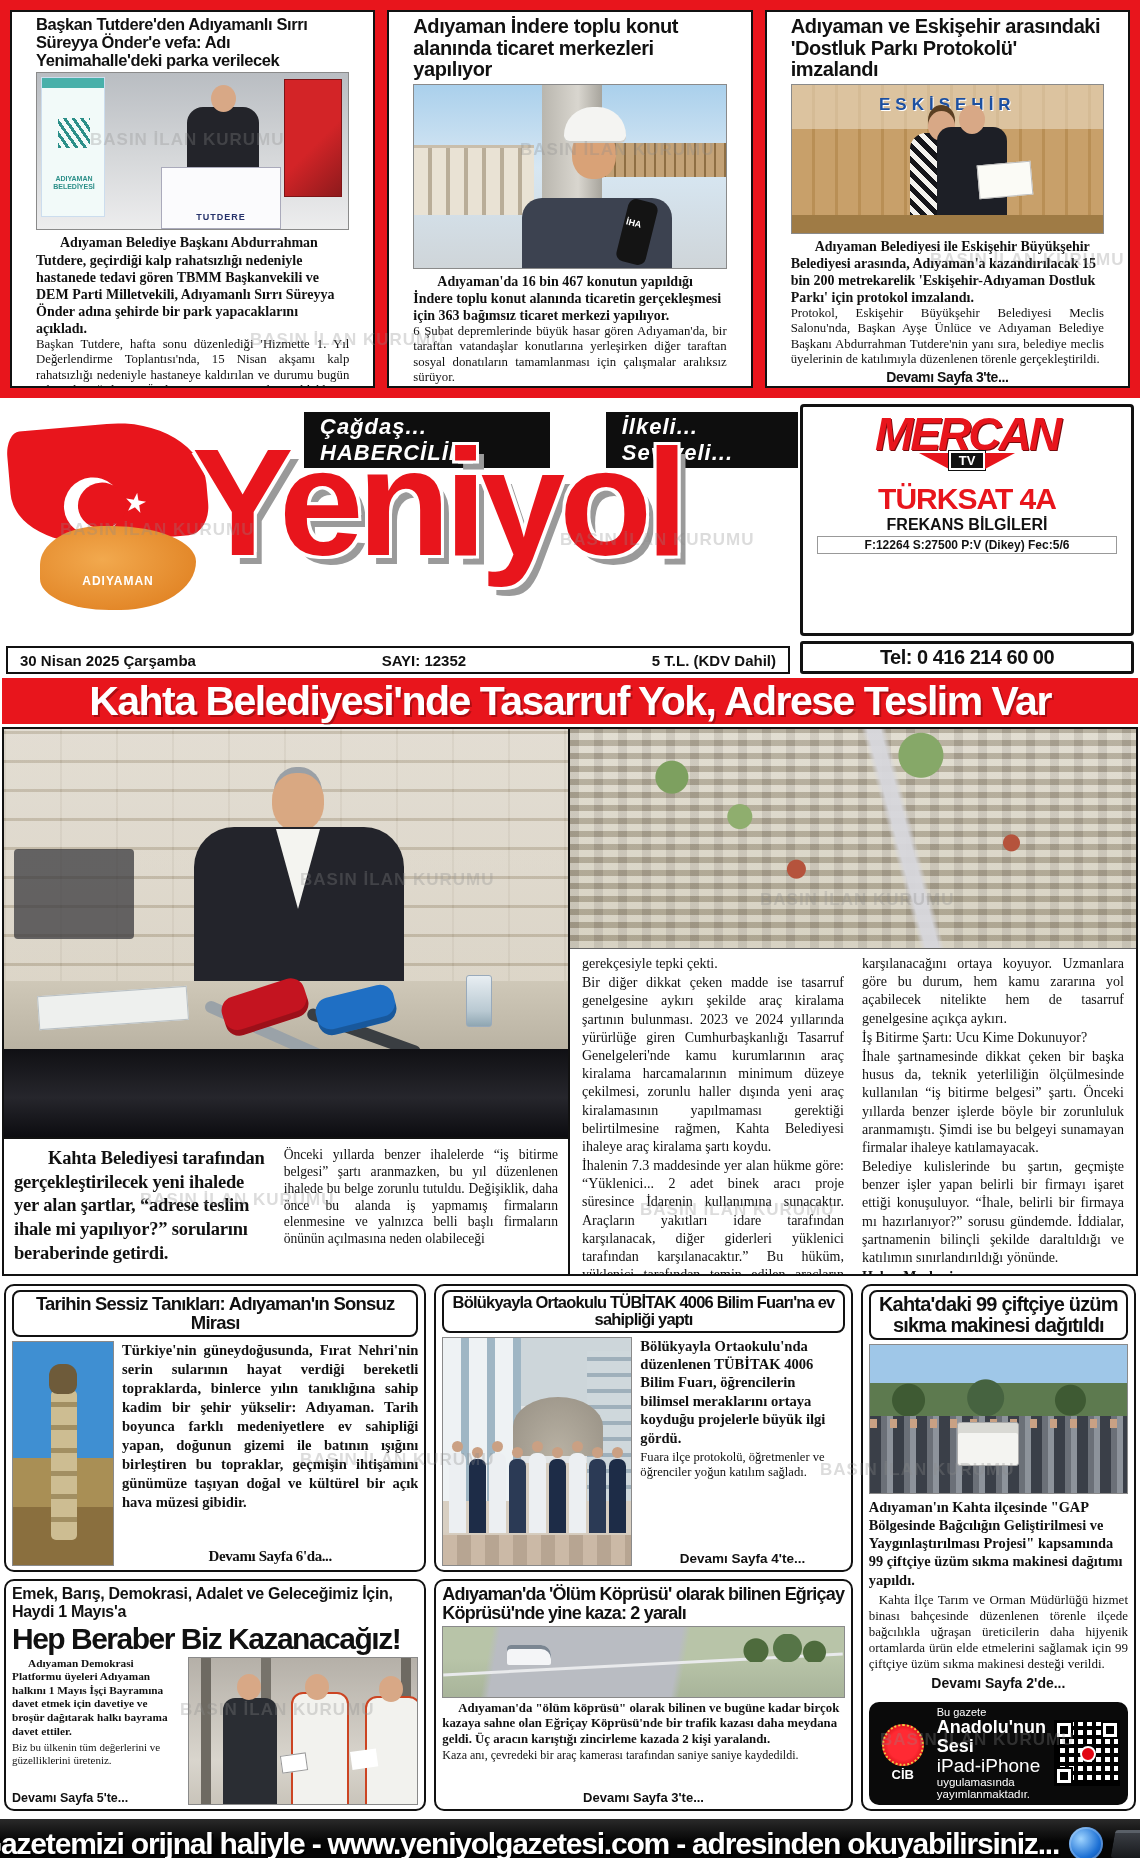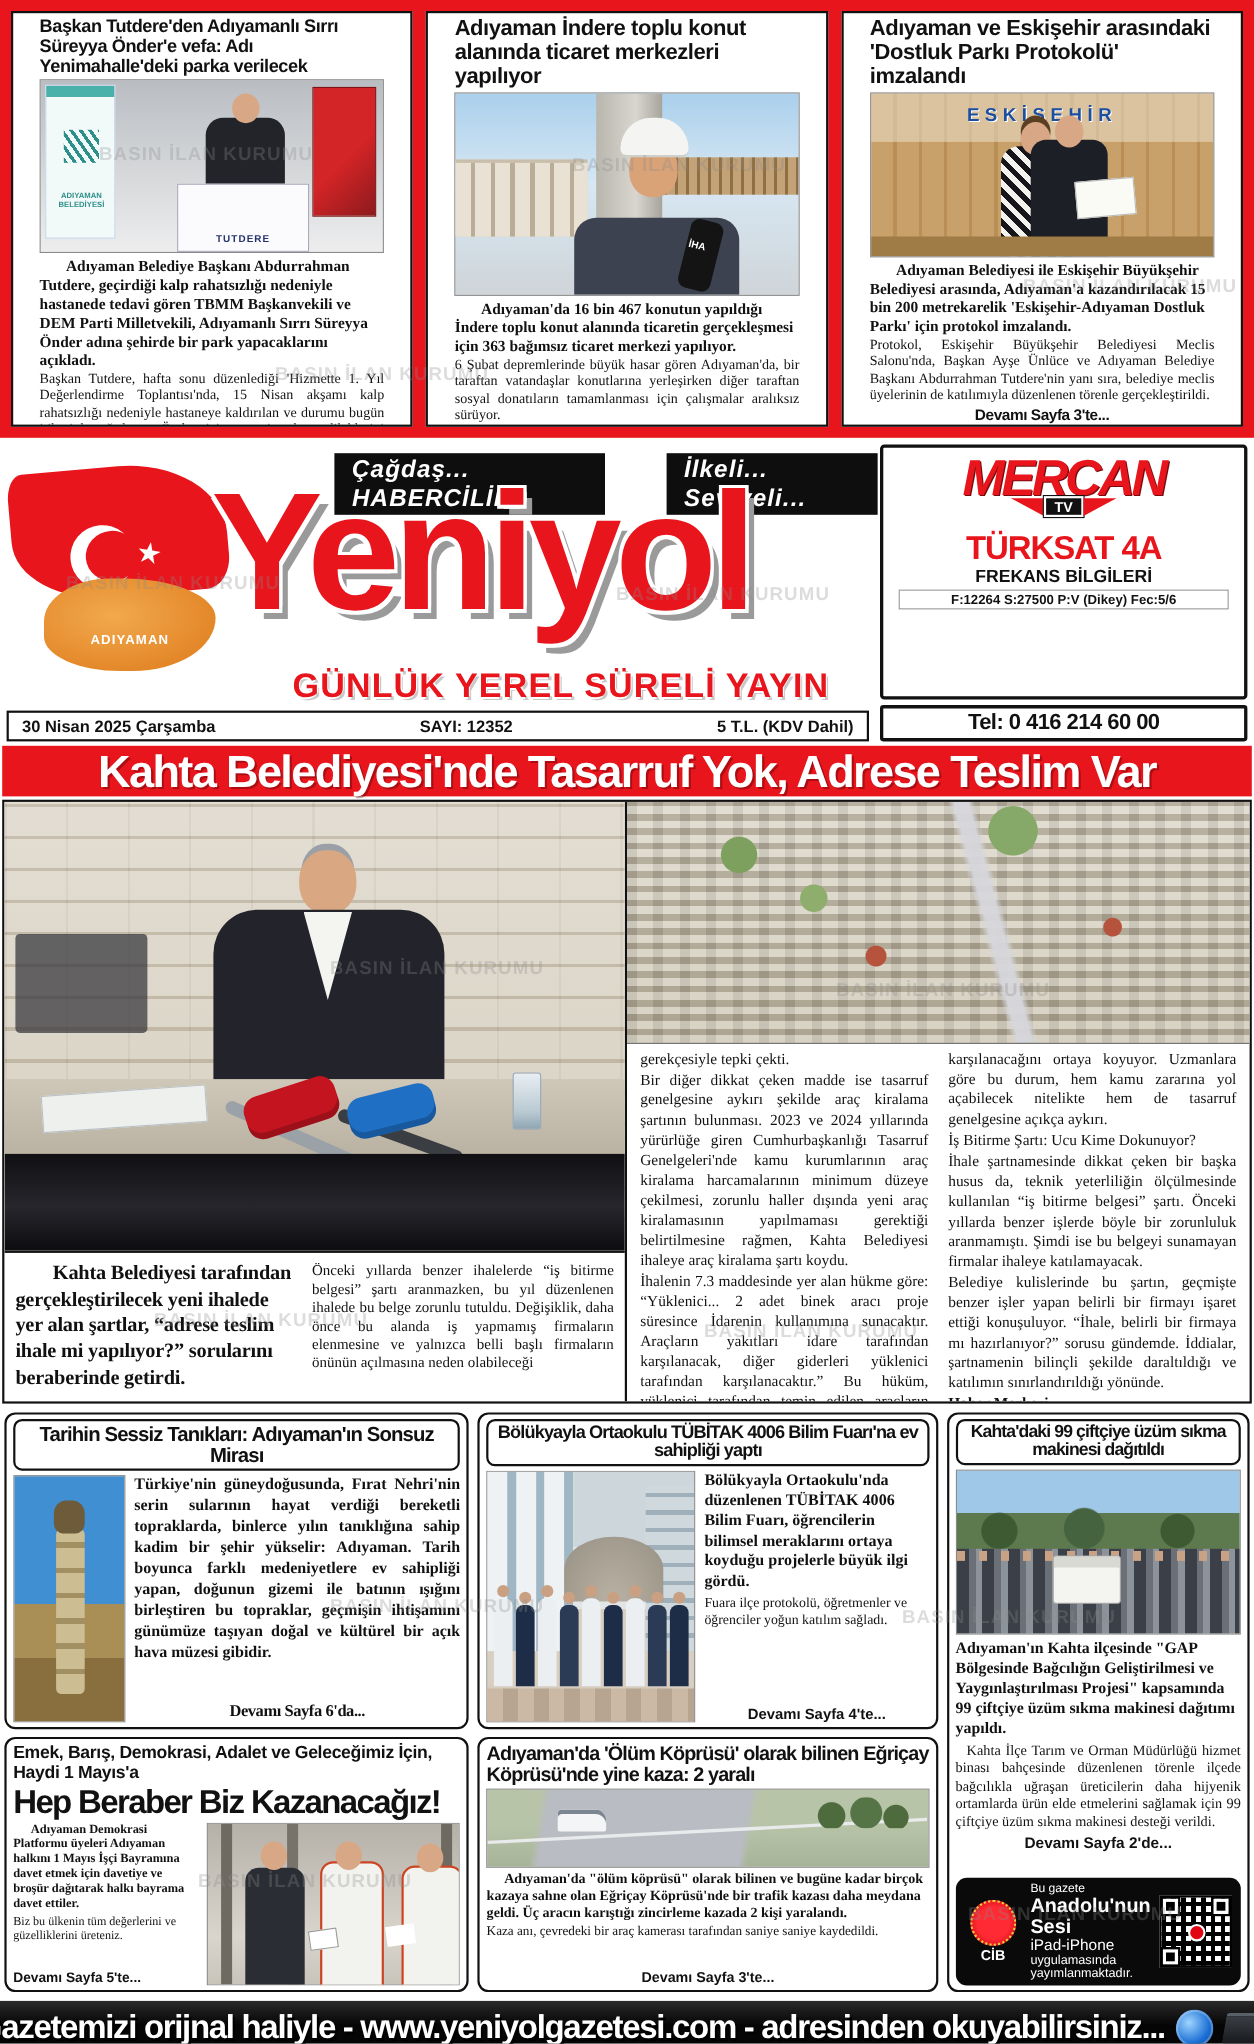--- a/index.html
+++ b/index.html
@@ -180,37 +180,37 @@
   .bridge .bx-head { font:bold 18px/1.05 "Liberation Sans"; letter-spacing:-0.8px; margin-bottom:3px; }
   .ph-bridge { height:72px; background:linear-gradient(180deg,#b8c4a8 0 45%,#a8b49a); }
   .pb-road { position:absolute; inset:0; background:linear-gradient(100deg, transparent 12%, #b9bcc2 14% 58%, transparent 60%); }
   .pb-rail { position:absolute; left:0; right:0; top:52%; height:3px; background:#e9eaec; transform:rotate(-3deg); }
   .pb-van { position:absolute; left:16%; top:26%; width:44px; height:20px; background:#f4f5f7; border-radius:4px 10px 2px 2px; box-shadow:inset 0 4px 0 #7b8692; }
   .pb-trees { position:absolute; right:4%; top:10%; width:90px; height:40%; background:radial-gradient(circle at 20% 60%,#4e6b3d 0 12px,transparent 13px),radial-gradient(circle at 55% 50%,#567547 0 14px,transparent 15px),radial-gradient(circle at 85% 65%,#4e6b3d 0 11px,transparent 12px); }
   .br-lead { font:bold 12.8px/1.22 "Liberation Serif",serif; margin-top:3px; text-indent:16px; }
   .br-body { font:12px/1.2 "Liberation Serif",serif; }
   .br-more { font:bold 13px "Liberation Sans"; text-align:center; margin-top:auto; }
   .grapes { height:100%; }
-  .grapes .box-head { font-size:16px; }
+  .grapes .box-head { font-size:20px; }
   .ph-farmers { height:150px; background:linear-gradient(180deg,#9fc7e8 0 26%,#5d7a4f 26% 48%,#8f9a8a 48%); }
   .pf-trees { position:absolute; left:0; right:0; top:18%; height:32%; background:radial-gradient(circle at 15% 60%,#3e5a33 0 16px,transparent 17px),radial-gradient(circle at 45% 55%,#466340 0 18px,transparent 19px),radial-gradient(circle at 78% 60%,#3e5a33 0 15px,transparent 16px); }
   .pf-crowd { position:absolute; left:0; right:0; bottom:0; height:52%; background:repeating-linear-gradient(90deg,#3a3f48 0 11px,#6b7078 11px 17px,#8d939b 17px 23px); }
   .pf-heads { position:absolute; left:0; right:0; bottom:44%; height:9px; background:repeating-linear-gradient(90deg,#c9a184 0 7px,transparent 7px 20px); }
   .pf-machine { position:absolute; left:34%; bottom:18%; width:62px; height:44px; background:#f4f4f1; border:1px solid #aaa; border-radius:3px; box-shadow:inset 0 10px 0 #d9d9d4; }
   .gp-lead { font:bold 14.4px/1.26 "Liberation Serif",serif; margin-top:4px; }
   .gp-body { font:13px/1.24 "Liberation Serif",serif; text-align:justify; margin-top:3px; text-indent:10px; }
   .gp-more { font:bold 14px "Liberation Sans"; text-align:center; margin:3px 0; }
   .cib { background:#0a0a0a; border-radius:10px; display:flex; align-items:center; gap:8px; padding:5px 8px; color:#fff; margin-top:auto; }
   .cib-em-wrap { text-align:center; width:52px; flex-shrink:0; }
   .cib-emblem { width:42px; height:42px; margin:0 auto; border-radius:50%; background:radial-gradient(circle at 50% 50%, #ff2a33 0 55%, #c00007 100%); border:2px dotted #f5c542; }
   .cib-label { font:bold 13px "Liberation Sans"; margin-top:1px; }
   .cib-text { flex:1; line-height:1.05; }
   .cib-l1 { font-size:11px; }
   .cib-l2 { font-size:18px; font-weight:bold; }
-  .cib-l3 { font-size:14px; }
+  .cib-l3 { font-size:19px; }
   .cib-l4,.cib-l5 { font-size:11.5px; }
   .qr { width:66px; height:66px; background:#fff; border:2px solid #000; position:relative; flex-shrink:0;
         background-image:repeating-linear-gradient(0deg,#000 0 4px,transparent 4px 9px),repeating-linear-gradient(90deg,#000 0 4px,#fff 4px 9px); }
   .qr-c { position:absolute; width:14px; height:14px; background:#000; border:3px solid #fff; outline:2px solid #000; }
   .qr-tl { left:1px; top:1px; } .qr-tr { right:1px; top:1px; } .qr-bl { left:1px; bottom:1px; }
   .qr-dot { position:absolute; left:24px; top:24px; width:16px; height:16px; border-radius:50%; background:#e20613; border:2px solid #fff; }
 
   
   .footer { height:50px; margin-top:8px; background:linear-gradient(180deg,#2a2a2a,#050505 45%); color:#fff; display:flex; align-items:center; justify-content:center; gap:10px; }
   .footer-text { font:bold 30px/1 "Liberation Sans"; letter-spacing:-1.2px; text-shadow:2px 2px 0 #000; white-space:nowrap; }
@@ -305,21 +305,20 @@
           <div class="star">★</div>
         </div>
         <div class="map">
           <div class="map-label">ADIYAMAN</div>
         </div>
         <div class="taglines">
           <span class="tag">Çağdaş... HABERCİLİK</span>
           <span class="tag">İlkeli... Seviyeli...</span>
         </div>
         <div class="logo">Yeniyol</div>
-        <div class="mast-sub">GÜNLÜK YEREL SÜRELİ YAYIN</div>
       </div>
       <div class="dateline">
         <span>30 Nisan 2025 Çarşamba</span>
         <span>SAYI: 12352</span>
         <span>5 T.L. (KDV Dahil)</span>
       </div>
     </div>
     <div class="mercan-col">
       <div class="mercan-box">
         <div class="mercan-name">MERCAN</div>

